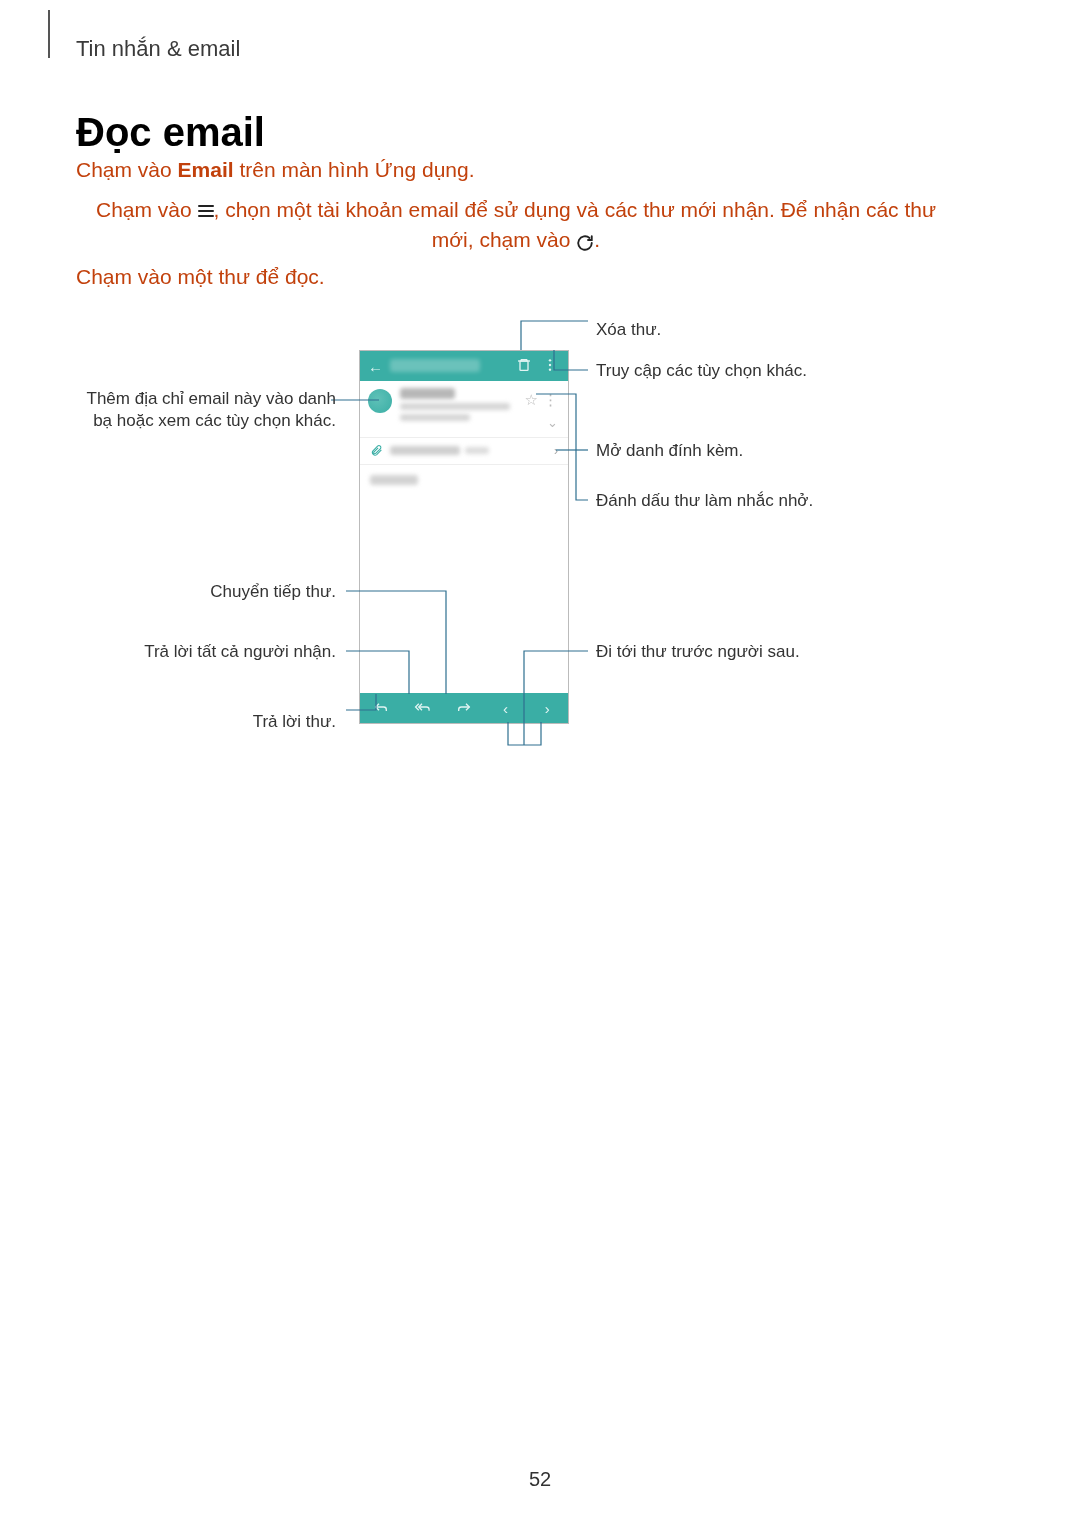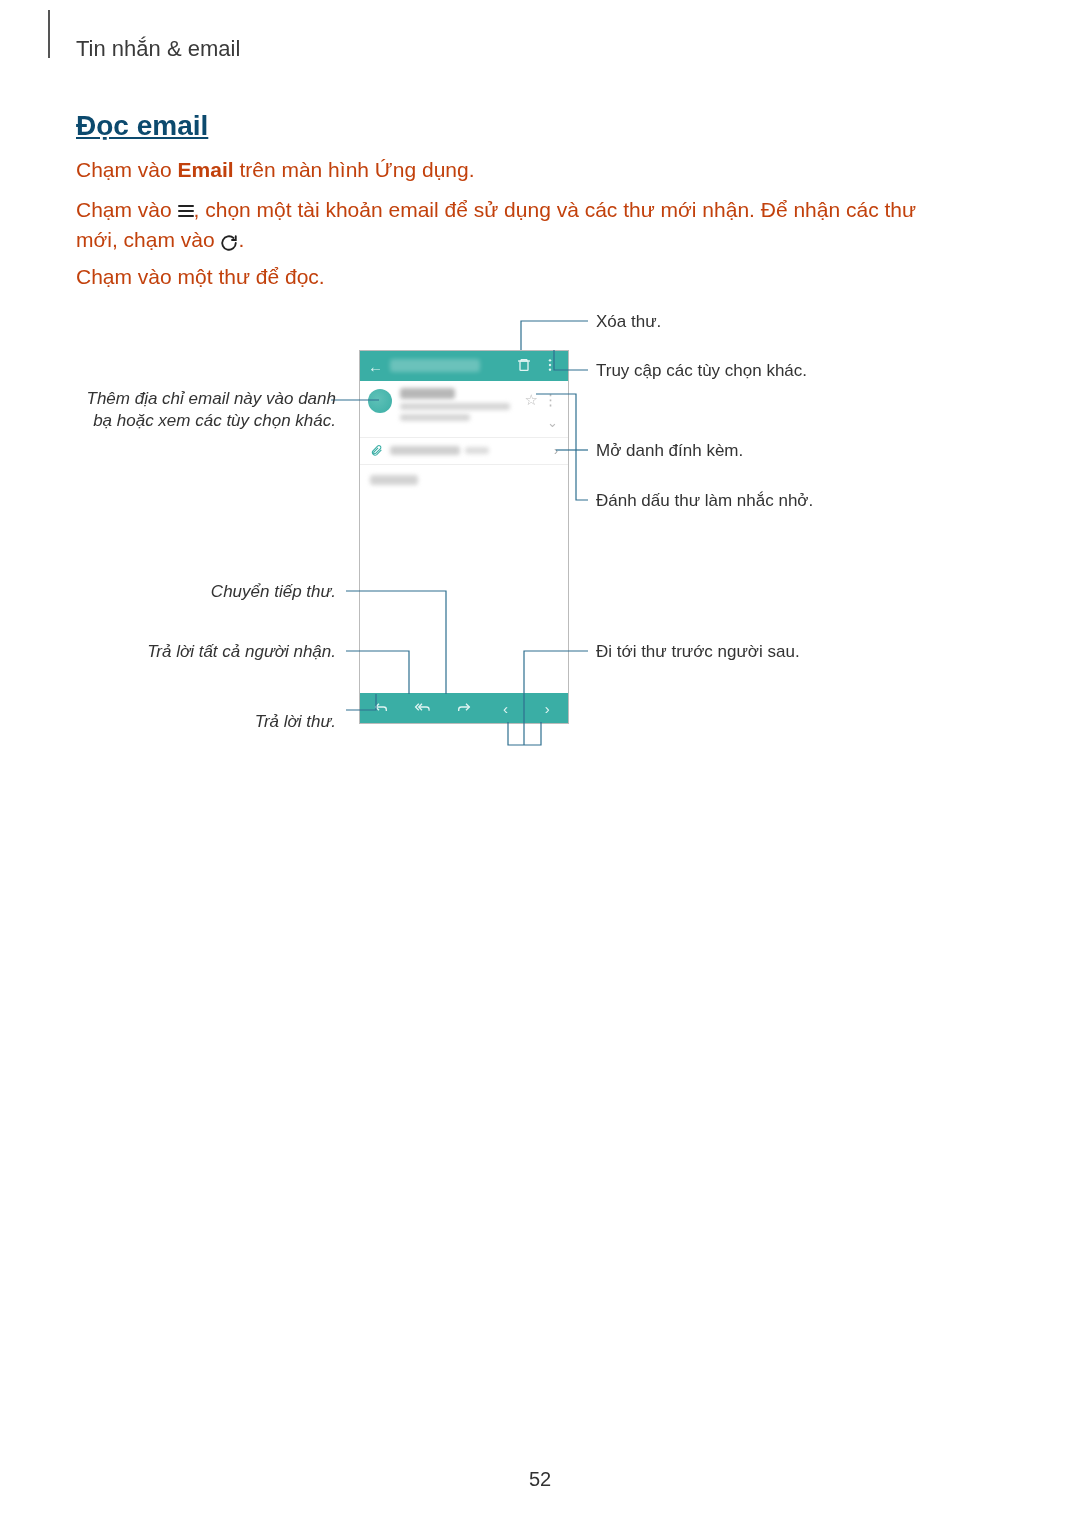--- a/index.html
+++ b/index.html
@@ -24,35 +24,34 @@
     position: absolute;
     left: 76px;
     top: 36px;
     font-size: 22px;
     color: #3a3a3a;
   }
   .title {
     position: absolute;
     left: 76px;
     top: 110px;
-    font-size: 28px;
+    font-size: 40px;
     font-weight: bold;
-    color: #0c4a6e;
-    text-decoration: underline;
+    color: #000000;
   }
   .para {
     position: absolute;
     left: 76px;
     font-size: 21px;
     color: #c2410c;
     line-height: 1.45;
     width: 880px;
   }
   .p1 { top: 155px; }
-  .p2 { top: 195px; }
+  .p2 { top: 195px; text-align: center; }
   .p3 { top: 262px; }
   .bold { font-weight: bold; }
   .inline-icon {
     display: inline-block;
     vertical-align: -2px;
   }
   .menu-icon {
     width: 16px;
     height: 14px;
   }
@@ -159,21 +158,21 @@
   svg.overlay {
     position:absolute; left:0; top:0; width:880px; height:450px;
     pointer-events:none;
   }
   .callout {
     position:absolute;
     font-size: 17px;
     color:#333;
     white-space: nowrap;
   }
-  .callout.left { text-align:right;font-style:italic; }
+  .callout.left { text-align:right; }
   .callout.multiline { white-space: normal; width: 260px; line-height:1.3;}
 
   .page-number {
     position:absolute;
     bottom: 36px;
     left:0; right:0;
     text-align:center;
     font-size:20px;
     color:#333;
   }
@@ -279,21 +278,21 @@
       <path d="M460 94 L500 94 L500 200 L512 200"></path>
       <path d="M432 422 L432 445 L465 445 L465 422 M448 445 L448 351 L512 351"></path>
 
       <path d="M303 100 L255 100"></path>
       <path d="M370 394 L370 291 L270 291"></path>
       <path d="M333 394 L333 351 L270 351"></path>
       <path d="M300 394 L300 410 L270 410"></path>
     </g>
   </svg>
 
-  <div class="callout" style="left:520px; top:12px;text-align:center;">Xóa thư.</div>
+  <div class="callout" style="left:520px; top:20px;text-align:center;">Xóa thư.</div>
   <div class="callout" style="left:520px; top:61px;">Truy cập các tùy chọn khác.</div>
   <div class="callout" style="left:520px; top:141px;">Mở danh đính kèm.</div>
   <div class="callout" style="left:520px; top:191px;">Đánh dấu thư làm nhắc nhở.</div>
   <div class="callout" style="left:520px; top:342px;">Đi tới thư trước người sau.</div>
 
   <div class="callout left multiline" style="left:0px; top:88px;">Thêm địa chỉ email này vào danh bạ hoặc xem các tùy chọn khác.</div>
   <div class="callout left" style="left:0px; top:282px; width:260px; text-align:right;">Chuyển tiếp thư.</div>
   <div class="callout left" style="left:0px; top:342px; width:260px; text-align:right;">Trả lời tất cả người nhận.</div>
   <div class="callout left" style="left:0px; top:412px; width:260px; text-align:right;">Trả lời thư.</div>
 </div>

